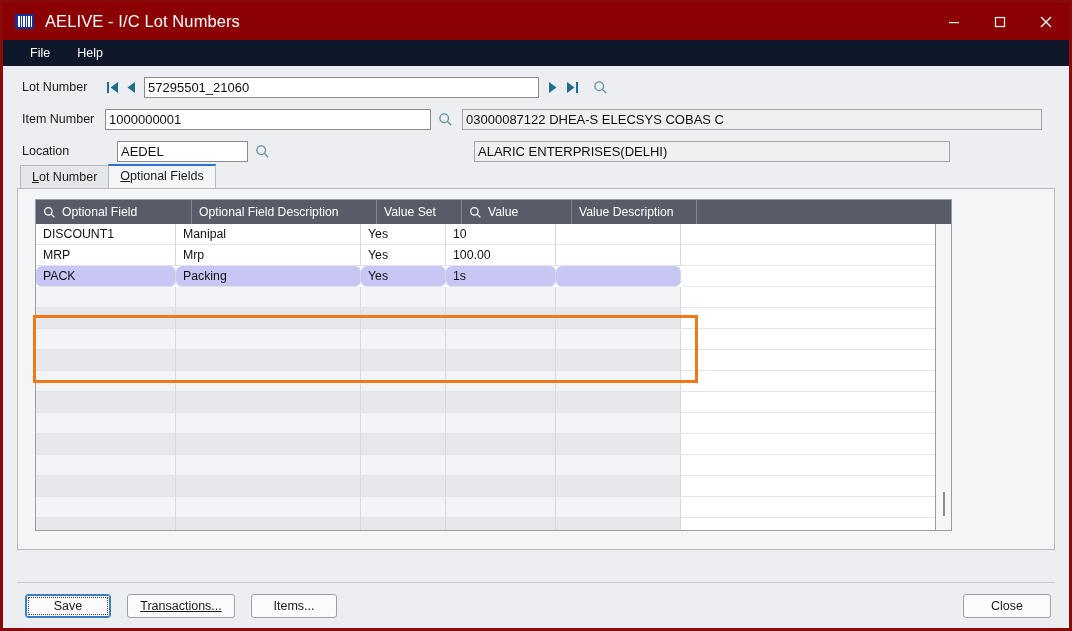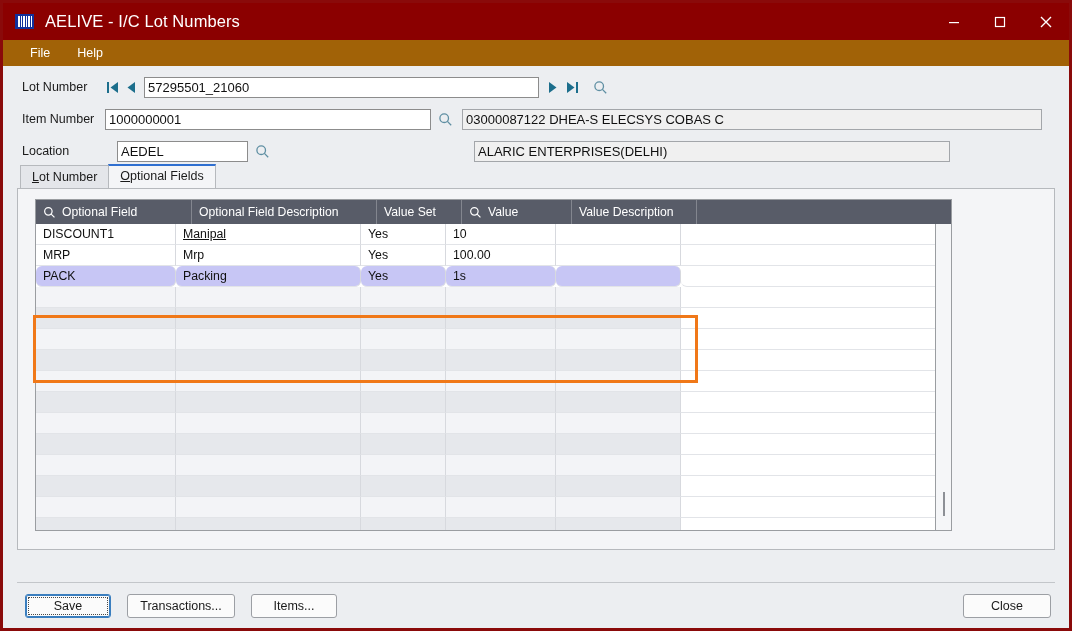--- a/index.html
+++ b/index.html
@@ -75,21 +75,21 @@
     font-size: 14px;
     cursor: default;
     user-select: none;
   }
   .win-btn.close { font-size: 19px; font-weight: 300; }
   .win-btn svg { display: block; }
 
   
   .menubar {
     height: 26px;
-    background: #a16207;
+    background: #0f172a;
     display: flex;
     align-items: center;
     padding-left: 16px;
     box-sizing: border-box;
     gap: 5px;
   }
   .menu-item {
     color: #ffffff;
     font-size: 12.5px;
     padding: 2px 11px;
@@ -346,21 +346,21 @@
     box-shadow: 0 0 0 1px #3a7ebf inset;
     position: relative;
   }
   .btn.focused::after {
     content: "";
     position: absolute;
     left: 2px; right: 2px; top: 2px; bottom: 2px;
     border: 1px dotted #4a4a4a;
     pointer-events: none;
   }
-  .btn.wide { min-width: 108px; }
+  .btn.wide { min-width: 108px; text-decoration: underline; }
   .spacer { flex: 1 1 auto; }
   .btn.close-btn { min-width: 88px; margin-right: 0; }
 </style>
 </head>
 <body>
 
 <div class="app-window">
 
   <div class="titlebar">
     <div class="app-icon">
@@ -481,21 +481,21 @@
           </div>
           <div class="gh" style="width:125px;">
             <span>Value Description</span>
           </div>
           <div class="gh filler"></div>
         </div>
 
         <div class="grid-body" id="grid-body">
             <div class="grow data">
               <div class="gc" style="width: 140px;">DISCOUNT1</div>
-              <div class="gc" style="width: 185px; text-decoration: underline;">Manipal</div>
+              <div class="gc" style="width: 185px;">Manipal</div>
               <div class="gc" style="width: 85px;">Yes</div>
               <div class="gc" style="width: 110px;">10</div>
               <div class="gc" style="width: 125px;"></div>
               <div class="gc filler"></div>
             </div>
             <div class="grow data">
               <div class="gc" style="width: 140px;">MRP</div>
               <div class="gc" style="width: 185px;">Mrp</div>
               <div class="gc" style="width: 85px;">Yes</div>
               <div class="gc" style="width: 110px;">100.00</div>

